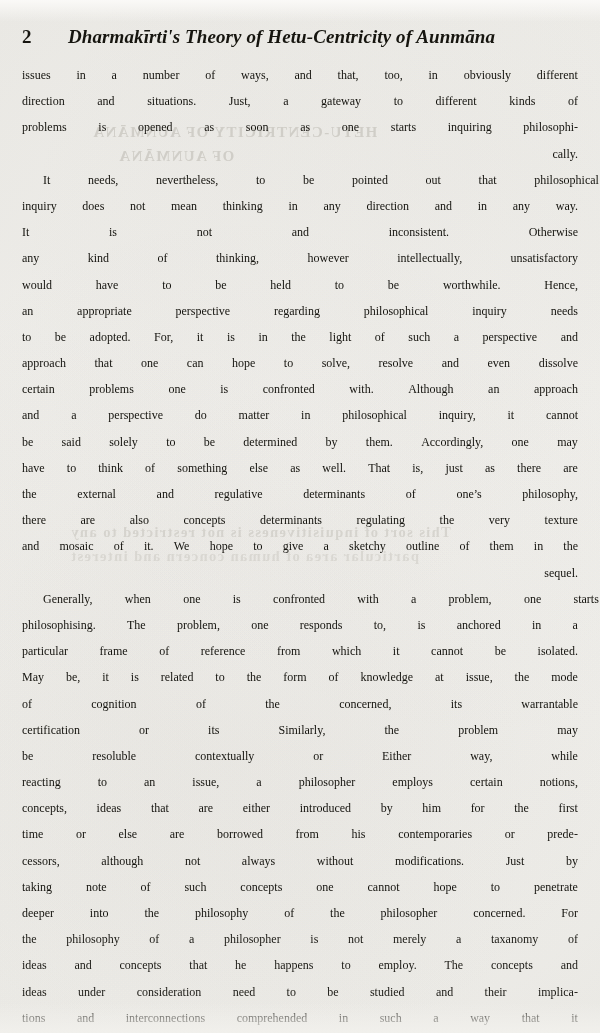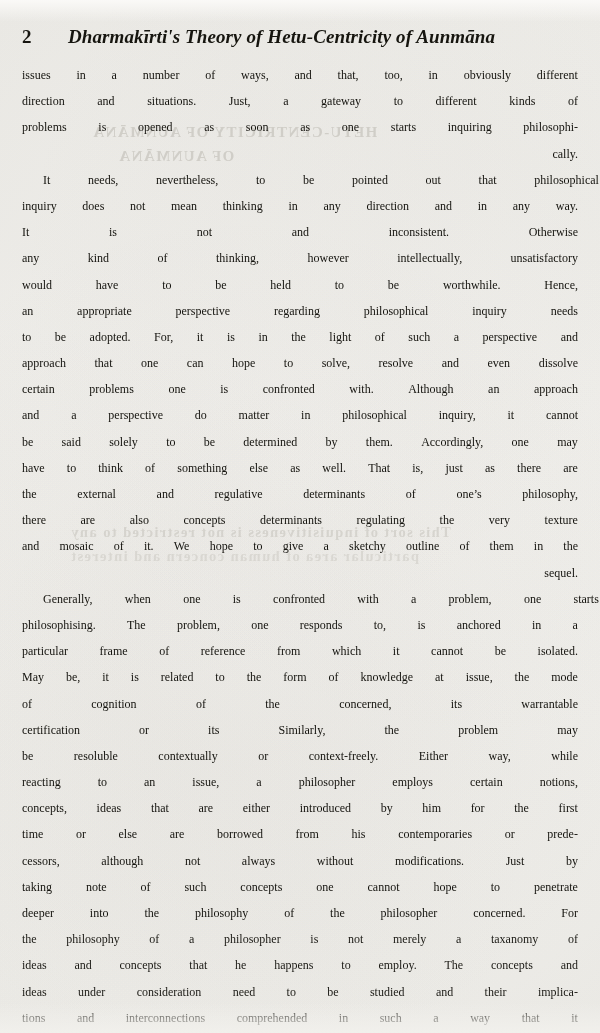--- a/index.html
+++ b/index.html
@@ -473,21 +473,20 @@
             <span>Similarly,</span>
             <span>the</span>
             <span>problem</span>
             <span>may</span>
           </span>
           <span class="line just">
             <span>be</span>
             <span>resoluble</span>
             <span>contextually</span>
             <span>or</span>
-            <span>context-freely.</span>
             <span>Either</span>
             <span>way,</span>
             <span>while</span>
           </span>
           <span class="line just">
             <span>reacting</span>
             <span>to</span>
             <span>an</span>
             <span>issue,</span>
             <span>a</span>

